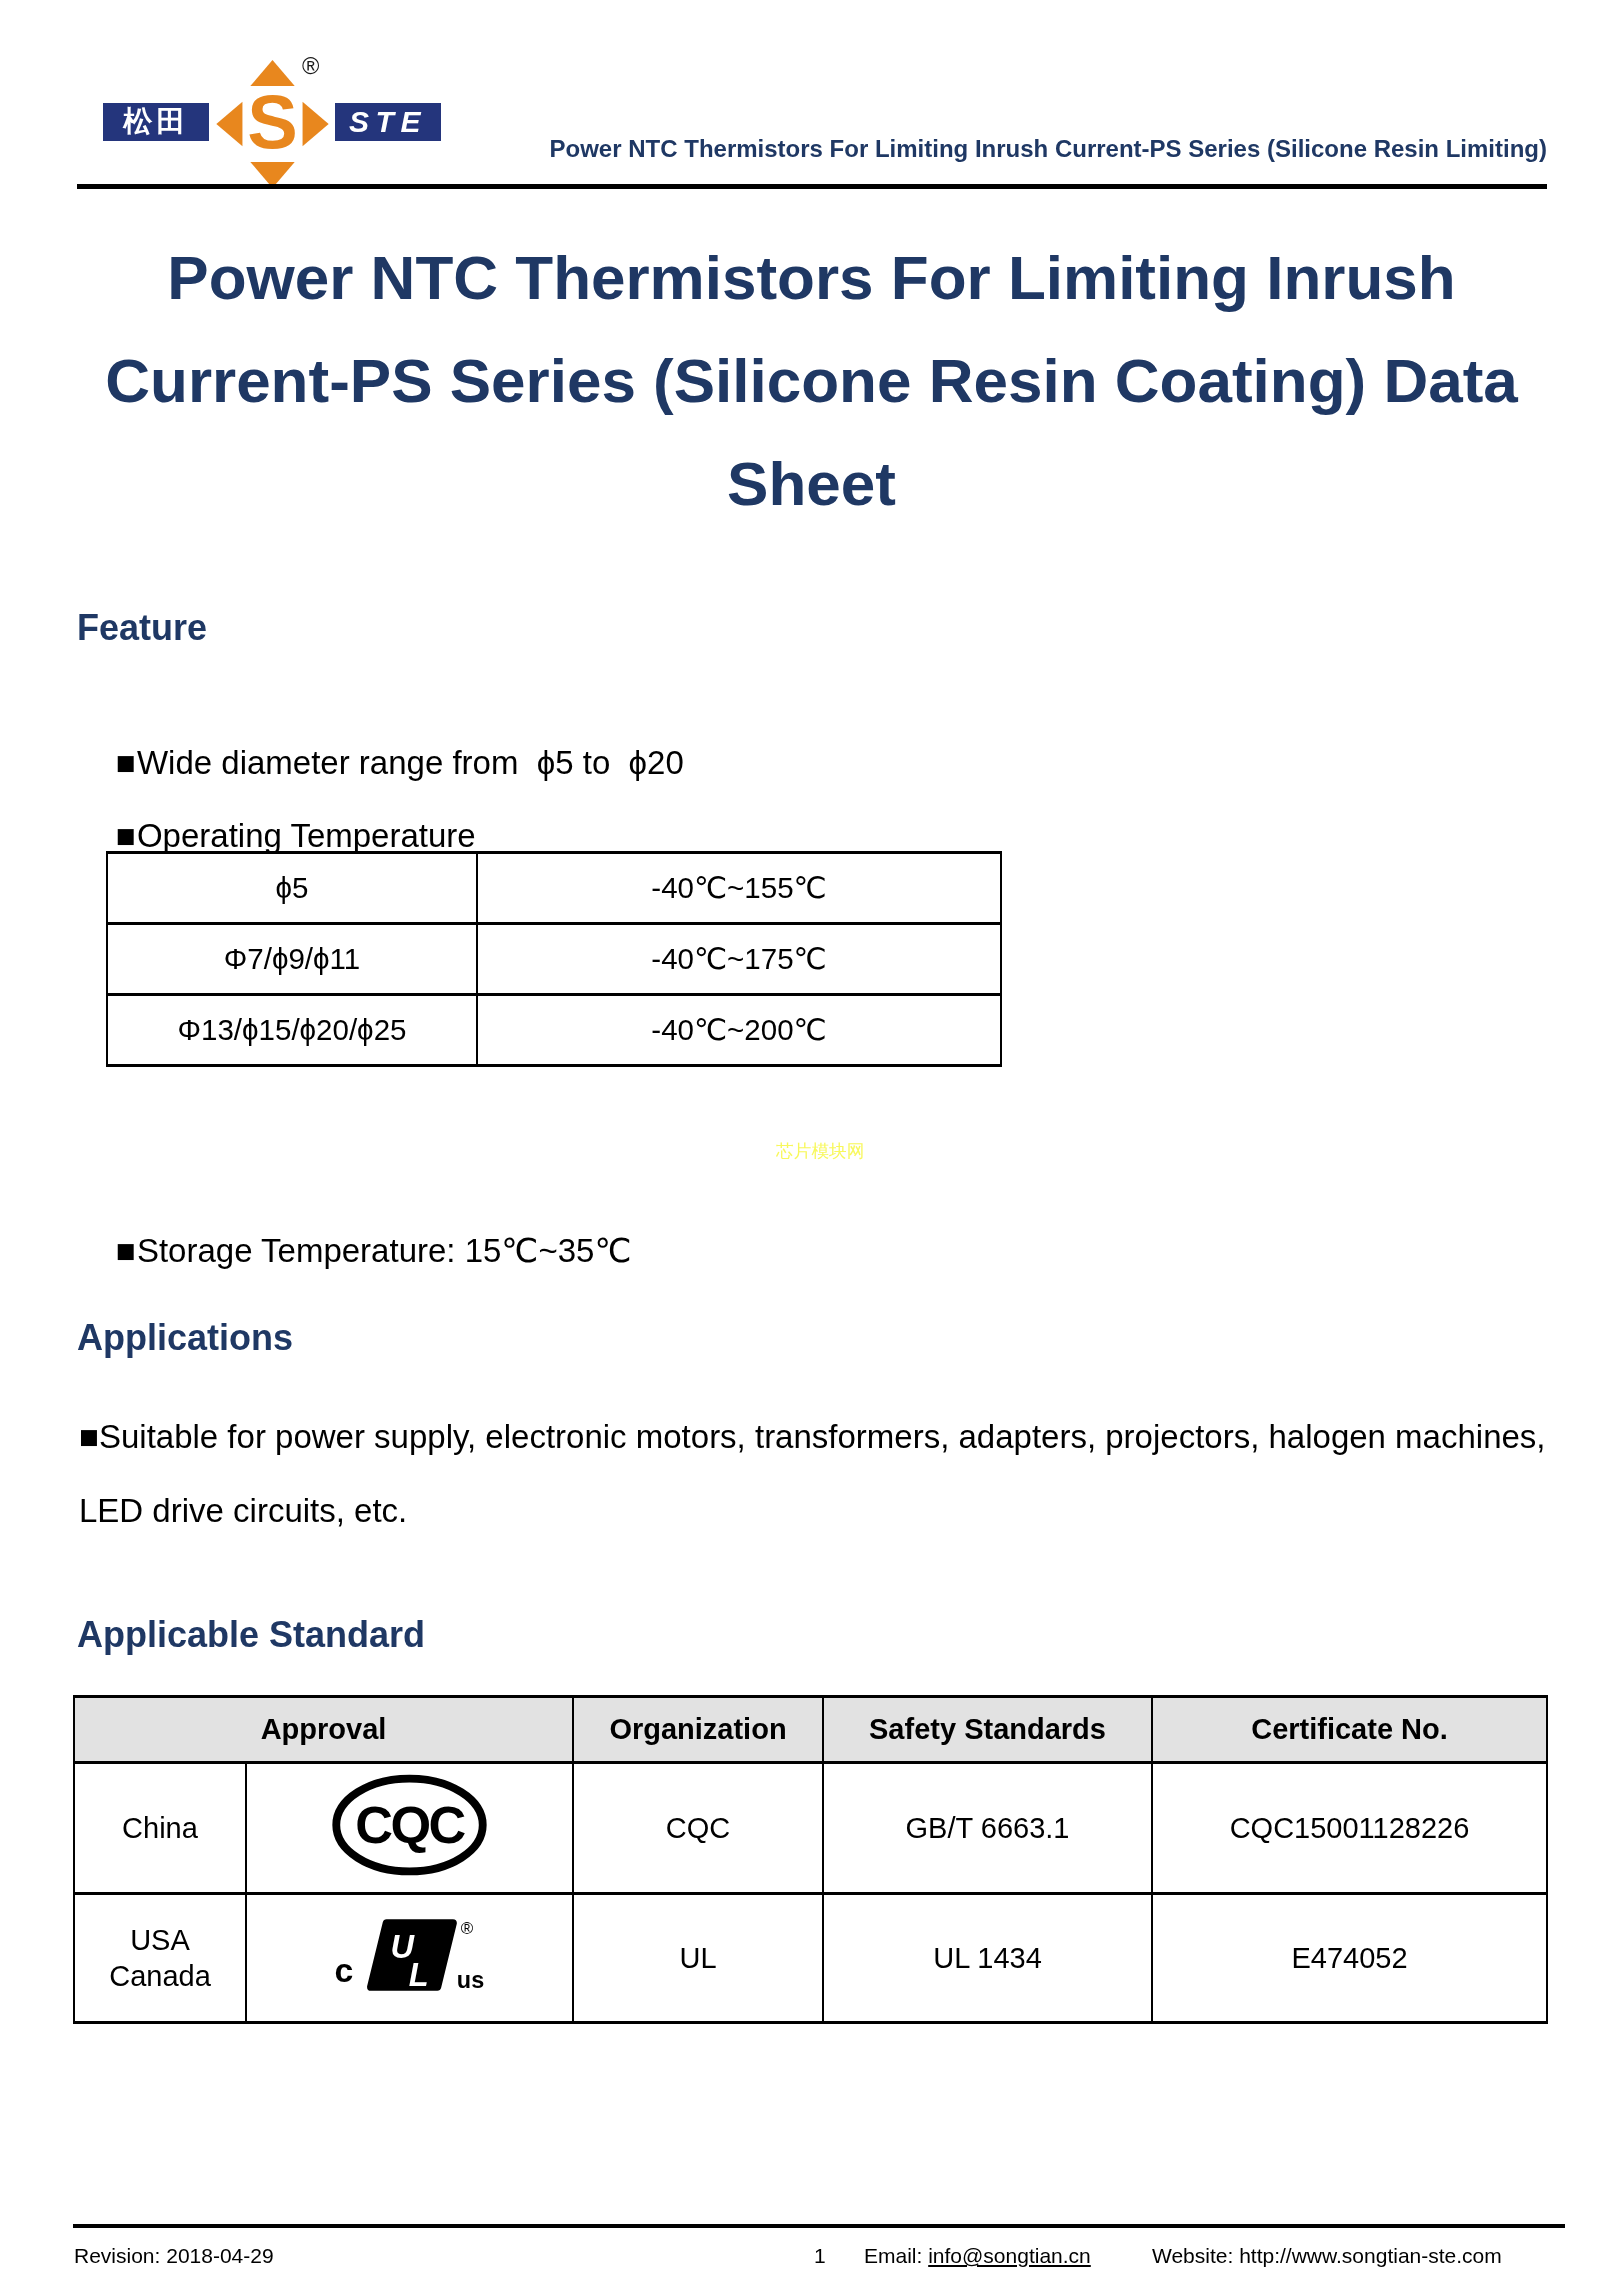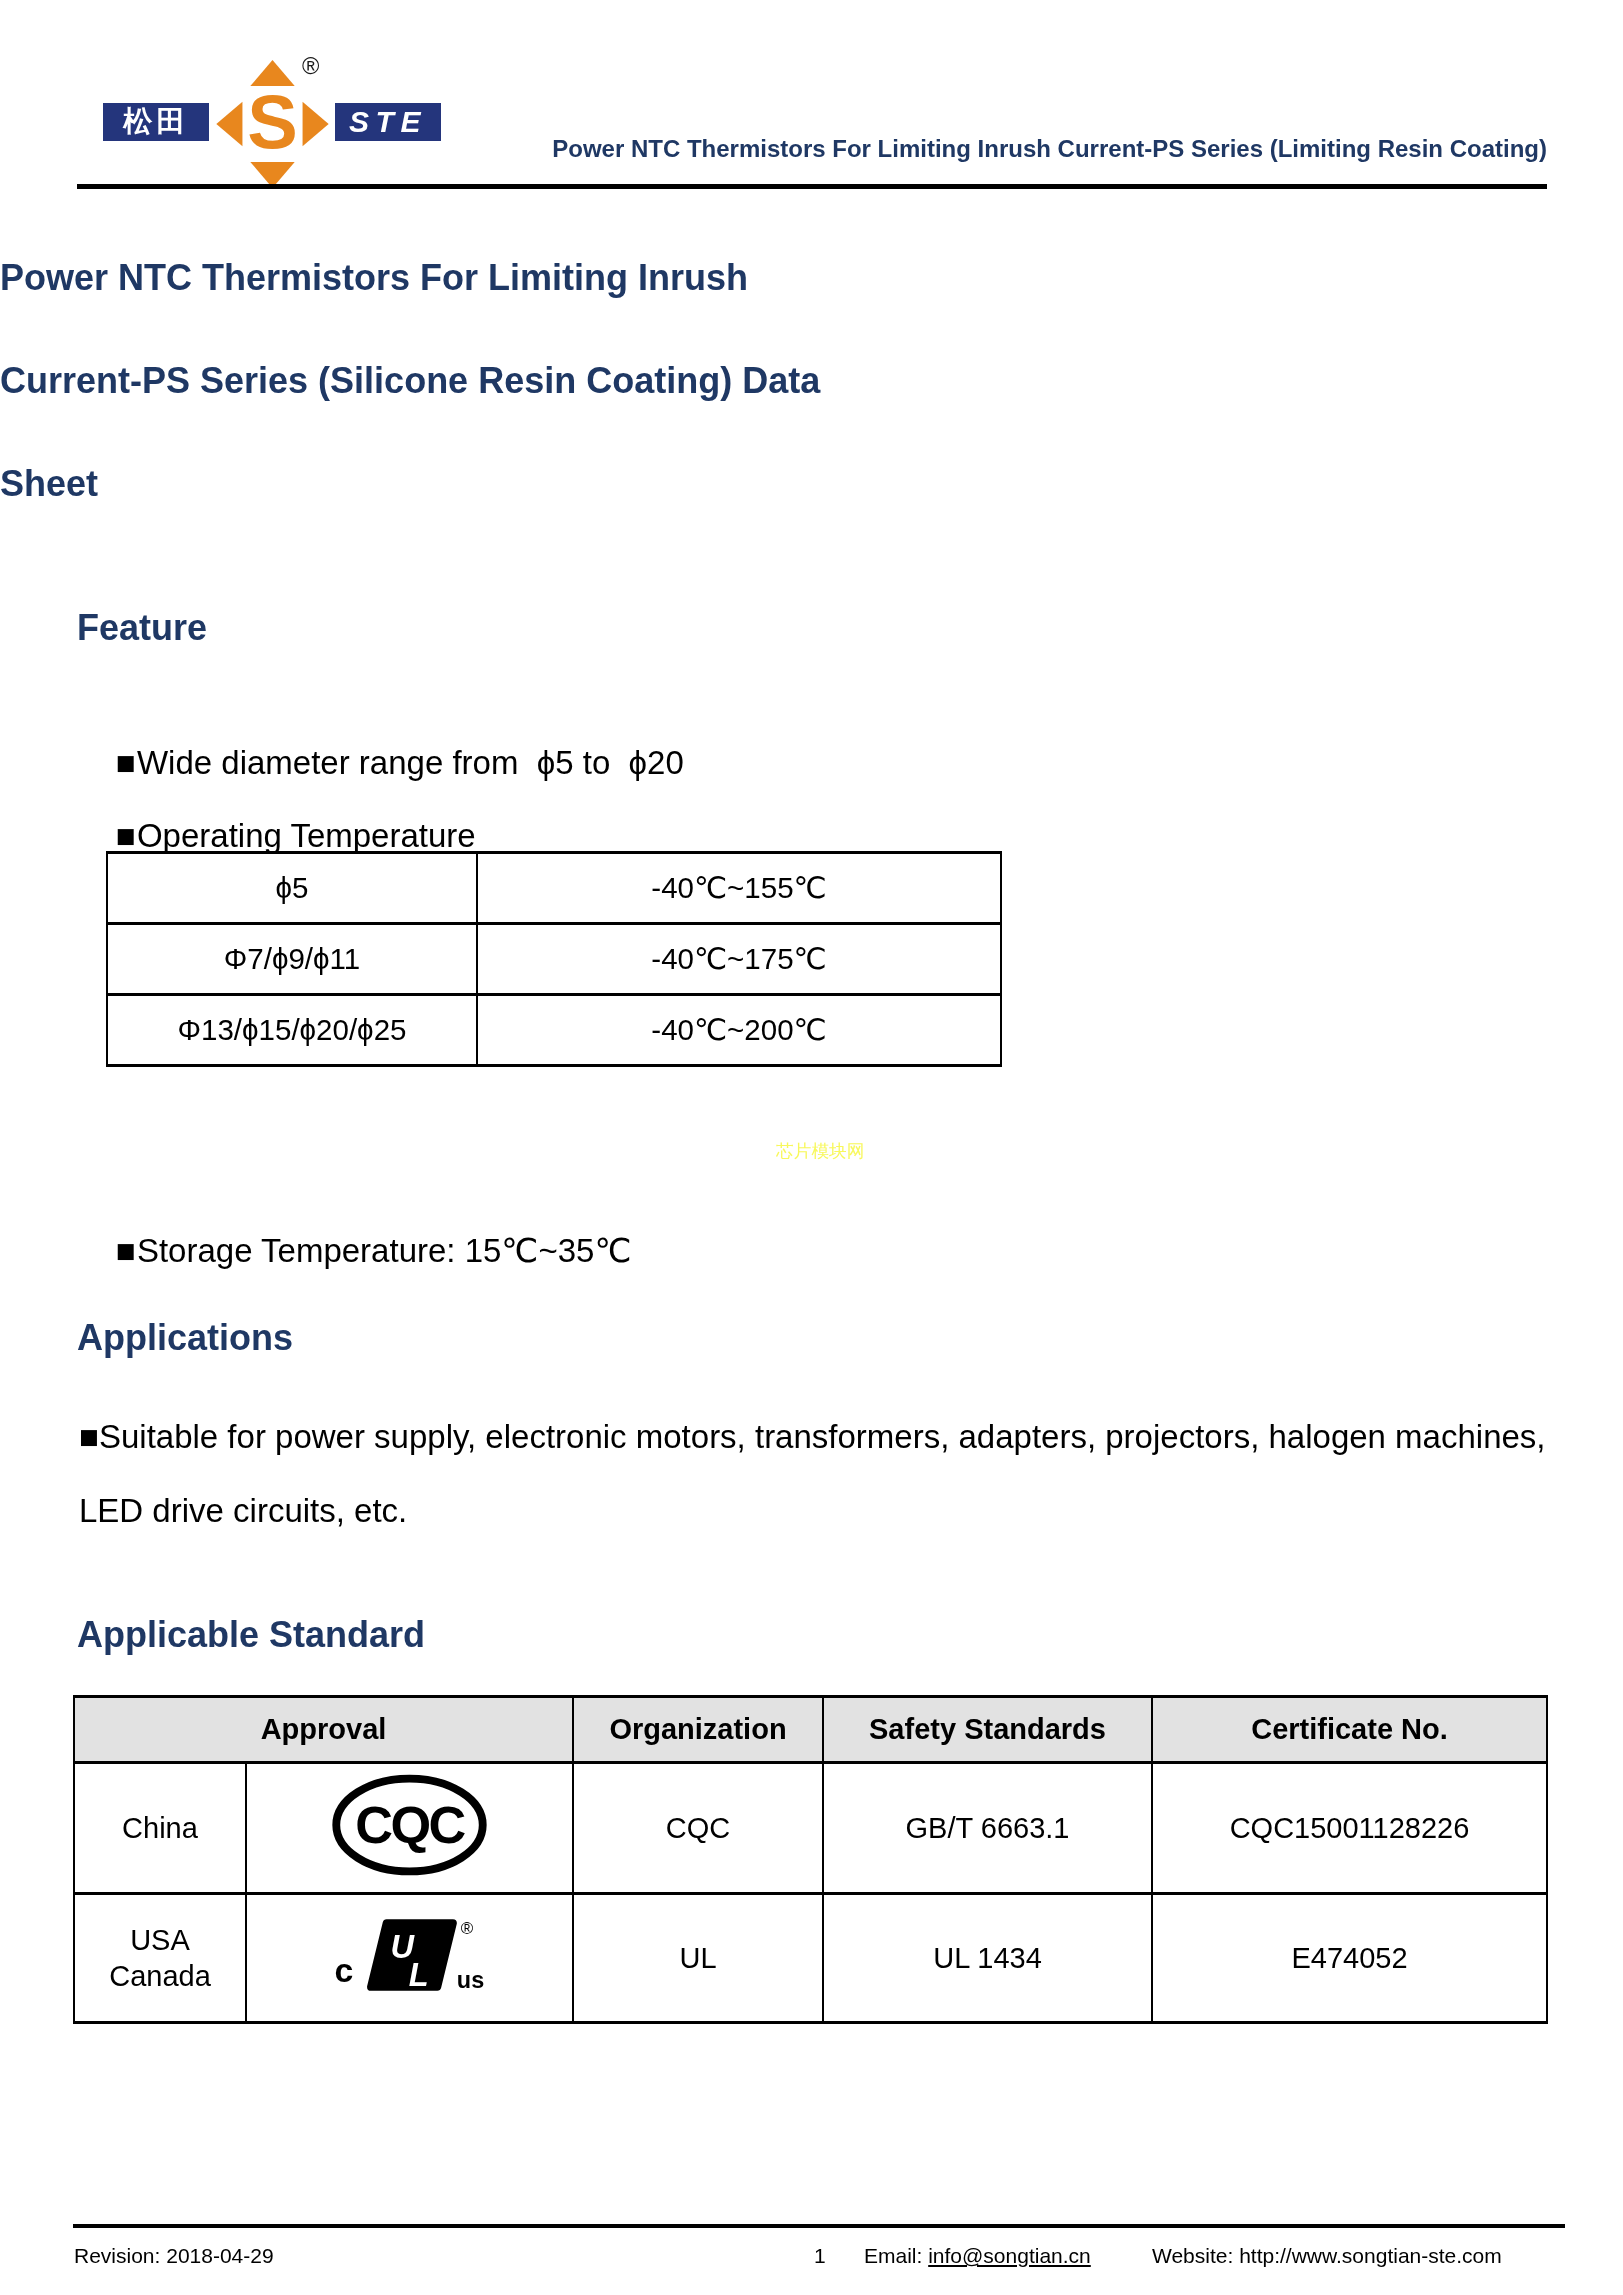--- a/index.html
+++ b/index.html
@@ -30,22 +30,22 @@
   
   .doc-header-title {
     position: absolute; top: 135px; right: 76px;
     font-size: 24px; font-weight: bold; color: #1F3864; white-space: nowrap;
   }
   .header-rule { position: absolute; top: 184px; left: 77px; width: 1470px; height: 4.6px; background: #000; }
 
   
   .main-title {
     position: absolute; top: 226px; left: 0; width: 1623px;
-    text-align: left; color: #1F3864; font-weight: bold;
-    font-size: 36px; line-height: 103px;
+    text-align: center; color: #1F3864; font-weight: bold;
+    font-size: 62px; line-height: 103px;
   }
 
   
   .h2 { position: absolute; left: 77px; font-size: 36px; font-weight: bold; color: #1F3864; white-space: nowrap; }
   .h2-feature { top: 607px; }
   .h2-applications { top: 1317px; }
   .h2-standard { top: 1614px; }
 
   
   .bullet-line { position: absolute; left: 79px; font-size: 33px; color: #000; white-space: pre; }
@@ -100,21 +100,21 @@
       <polygon points="86,0 120,40 52,40" fill="#E8871E"></polygon>
       <polygon points="86,196 120,156 52,156" fill="#E8871E"></polygon>
       <polygon points="0,98 40,64 40,132" fill="#E8871E"></polygon>
       <polygon points="172,98 132,64 132,132" fill="#E8871E"></polygon>
       <text x="86" y="134" text-anchor="middle" font-size="116" font-weight="bold" fill="#E8871E" font-family="Liberation Sans, DejaVu Sans, sans-serif">S</text>
     </svg>
     <div class="logo-reg">®</div>
     <div class="logo-ste">STE</div>
   </div>
 
-  <div class="doc-header-title">Power NTC Thermistors For Limiting Inrush Current-PS Series (Limiting Resin Coating)</div>
+  <div class="doc-header-title">Power NTC Thermistors For Limiting Inrush Current-PS Series (Silicone Resin Limiting)</div>
   <div class="header-rule"></div>
 
   <div class="main-title">
     <div>Power NTC Thermistors For Limiting Inrush</div>
     <div>Current-PS Series (Silicone Resin Coating) Data</div>
     <div>Sheet</div>
   </div>
 
   <div class="h2 h2-feature">Feature</div>
 

